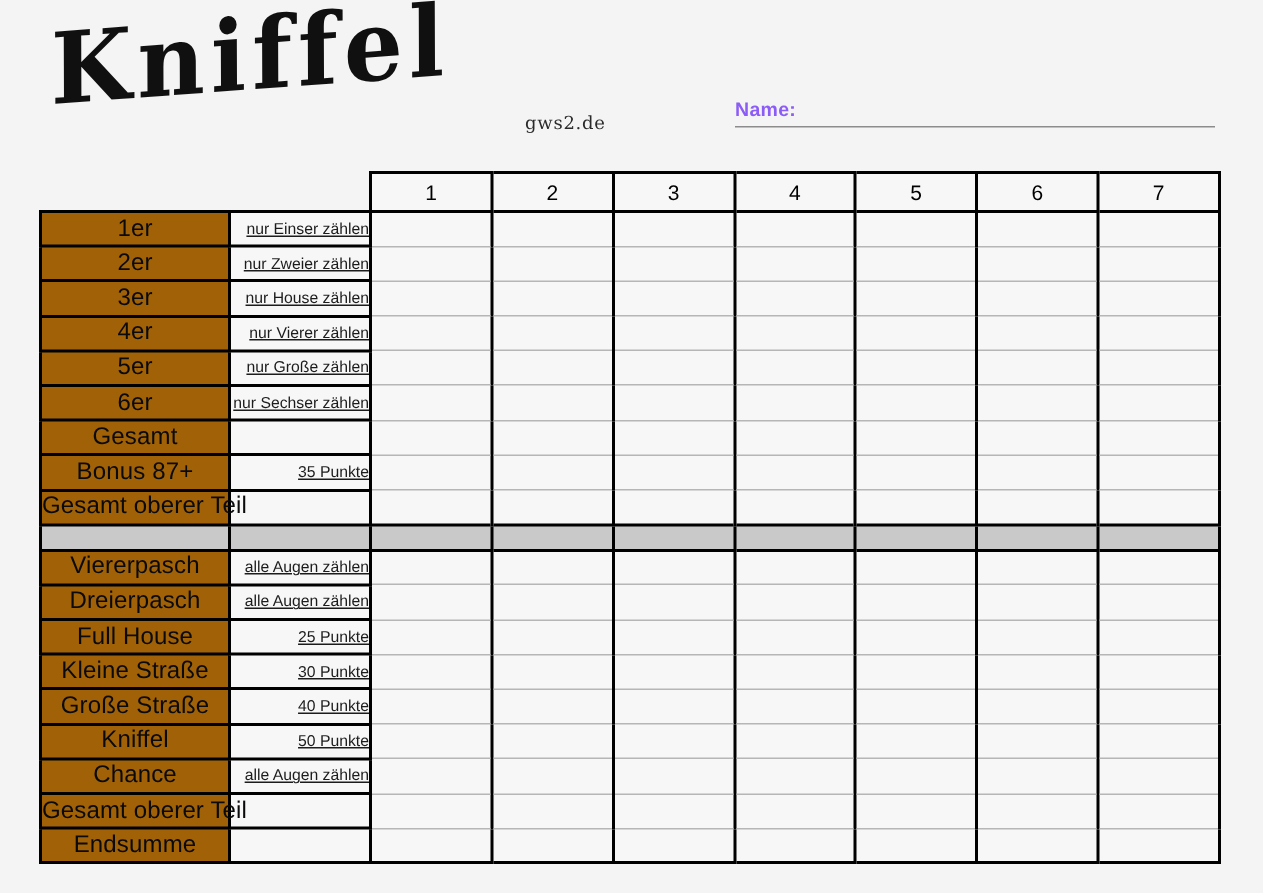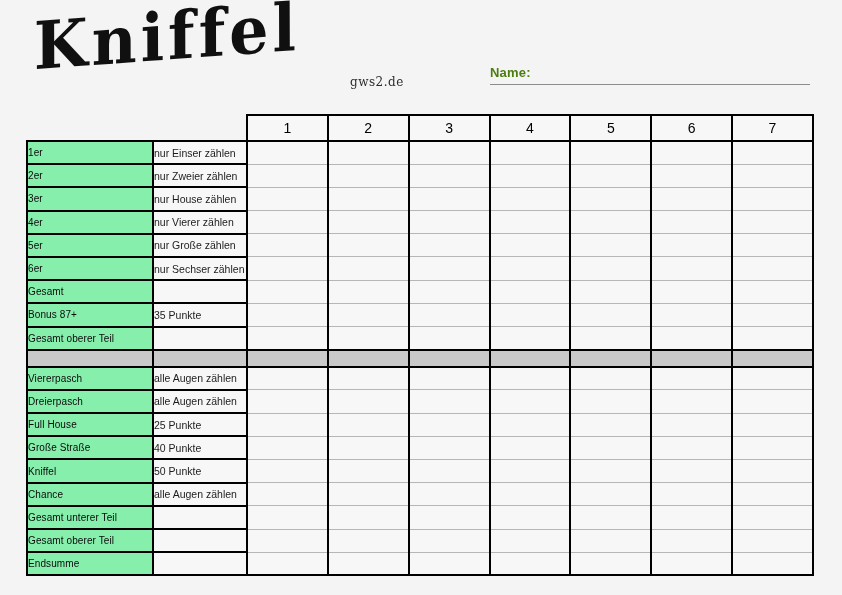--- a/index.html
+++ b/index.html
@@ -63,21 +63,21 @@
     top: 65px;
     width: 320px;
     height: 26px;
   }
   #name-label {
     position: absolute;
     left: 0;
     top: 0;
     font-size: 13px;
     font-weight: bold;
-    color: #4d7c0f;
+    color: #8b5cf6;
     letter-spacing: 0.2px;
   }
   #name-rule {
     position: absolute;
     left: 0;
     top: 19px;
     width: 320px;
     height: 0;
     border-bottom: 1px solid #8c8c8c;
   }
@@ -128,43 +128,44 @@
     border-left: 2.5px solid #000;
   }
   td.head-player.last {
     border-right: 2.5px solid #000;
   }
 
   
   tr.data-row td { height: 21.2px; }
 
   td.lbl {
-    text-align: left;
+    text-align: center;
     vertical-align: middle;
-    font-size: 10px;
+    font-size: 16px;
     font-weight: bold;
     color: #0a0a0a;
-    background: #86efac;
+    background: #a16207;
     border-top: 2px solid #000;
     border-bottom: 2px solid #000;
     border-left: 2.5px solid #000;
     border-right: 2px solid #000;
     white-space: nowrap;
     letter-spacing: 0.1px;
   }
   td.desc {
-    text-align: left;
+    text-align: right;
     vertical-align: middle;
     font-size: 10.5px;
     color: #1c1c1c;
     background: #f7f7f7;
     border-top: 2px solid #000;
     border-bottom: 2px solid #000;
     border-right: 2.5px solid #000;
     white-space: nowrap;
+    text-decoration: underline;
   }
   td.cell {
     background: #f7f7f7;
     border-top: 1px solid #b6b6b6;
     border-bottom: 1px solid #b6b6b6;
     border-left: 2.5px solid #000;
   }
   td.cell.last { border-right: 2.5px solid #000; }
   td.cell.topedge { border-top: 2.5px solid #000; }
   td.cell.botedge { border-bottom: 2.5px solid #000; }
@@ -366,20 +367,31 @@
           <td class="desc">25 Punkte</td>
           <td class="cell"></td>
           <td class="cell"></td>
           <td class="cell"></td>
           <td class="cell"></td>
           <td class="cell"></td>
           <td class="cell"></td>
           <td class="cell last"></td>
         </tr>
         <tr class="data-row">
+          <td class="lbl">Kleine Straße</td>
+          <td class="desc">30 Punkte</td>
+          <td class="cell"></td>
+          <td class="cell"></td>
+          <td class="cell"></td>
+          <td class="cell"></td>
+          <td class="cell"></td>
+          <td class="cell"></td>
+          <td class="cell last"></td>
+        </tr>
+        <tr class="data-row">
           <td class="lbl">Große Straße</td>
           <td class="desc">40 Punkte</td>
           <td class="cell"></td>
           <td class="cell"></td>
           <td class="cell"></td>
           <td class="cell"></td>
           <td class="cell"></td>
           <td class="cell"></td>
           <td class="cell last"></td>
         </tr>
@@ -399,31 +411,20 @@
           <td class="desc">alle Augen zählen</td>
           <td class="cell"></td>
           <td class="cell"></td>
           <td class="cell"></td>
           <td class="cell"></td>
           <td class="cell"></td>
           <td class="cell"></td>
           <td class="cell last"></td>
         </tr>
         <tr class="data-row">
-          <td class="lbl">Gesamt unterer Teil</td>
-          <td class="desc"></td>
-          <td class="cell"></td>
-          <td class="cell"></td>
-          <td class="cell"></td>
-          <td class="cell"></td>
-          <td class="cell"></td>
-          <td class="cell"></td>
-          <td class="cell last"></td>
-        </tr>
-        <tr class="data-row">
           <td class="lbl">Gesamt oberer Teil</td>
           <td class="desc"></td>
           <td class="cell"></td>
           <td class="cell"></td>
           <td class="cell"></td>
           <td class="cell"></td>
           <td class="cell"></td>
           <td class="cell"></td>
           <td class="cell last"></td>
         </tr>

